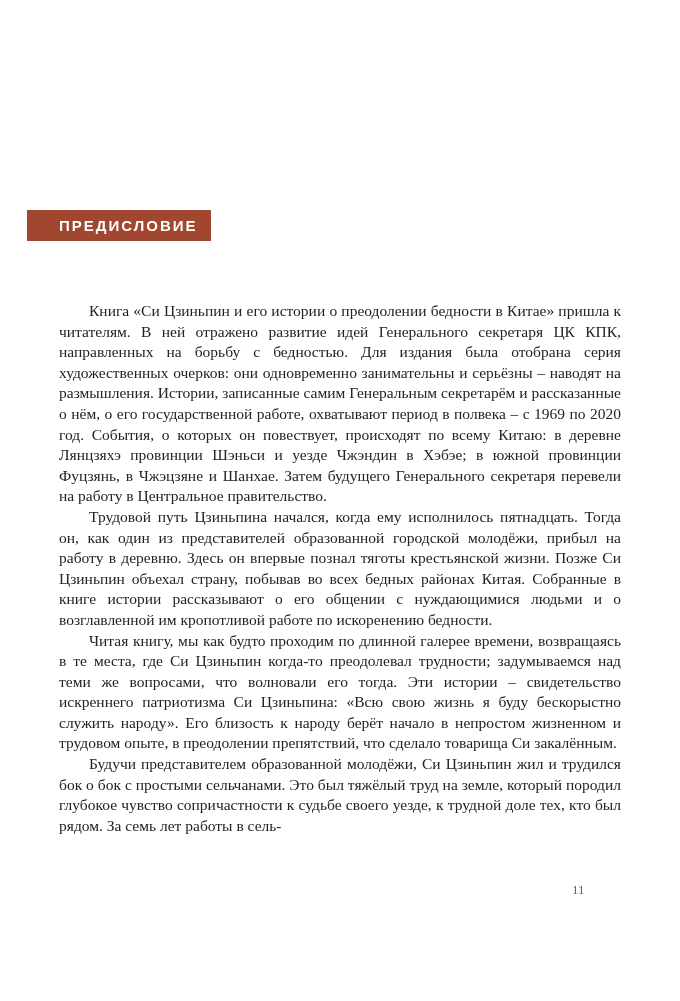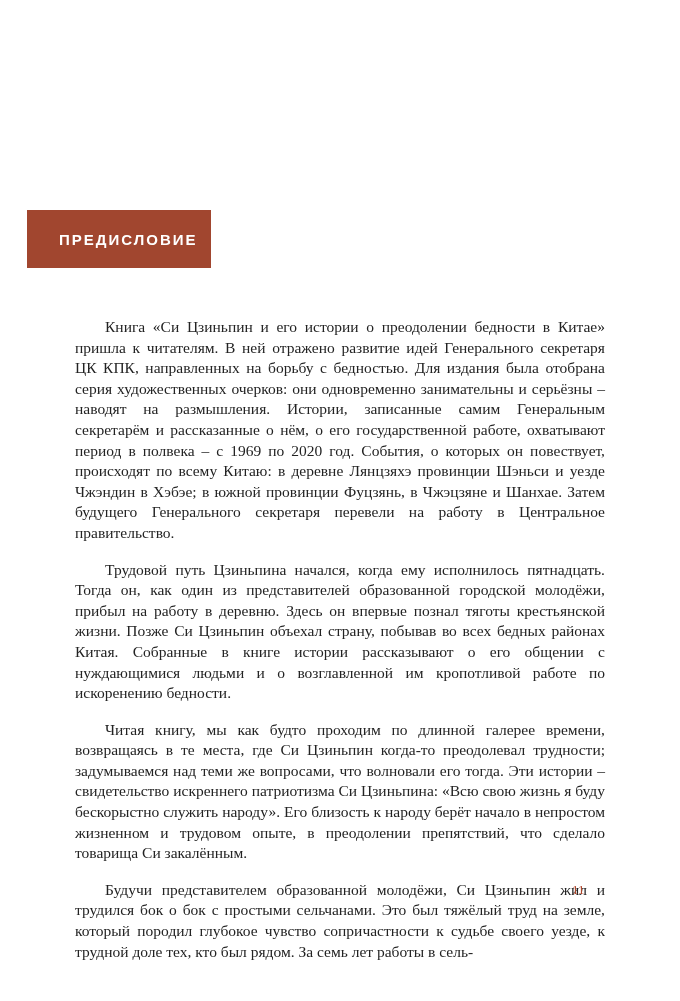--- a/index.html
+++ b/index.html
@@ -13,21 +13,21 @@
     height: 1001px;
     background: #ffffff;
     overflow: hidden;
     font-family: "Liberation Serif", serif;
   }
   .heading-block {
     position: absolute;
     left: 27px;
     top: 210px;
     width: 184px;
-    height: 58px;
+    height: 31px;
     background: #a1462f;
     display: flex;
     align-items: center;
     box-sizing: border-box;
     padding-left: 32px;
   }
   .heading-block .heading-text {
     color: #ffffff;
     font-family: "Liberation Sans", sans-serif;
     font-weight: bold;
@@ -41,21 +41,21 @@
     top: 301px;
     width: 562px;
     color: #232323;
     font-size: 15.5px;
     line-height: 20.6px;
     text-align: justify;
     hyphens: auto;
     -webkit-hyphens: auto;
   }
   .body-text p {
-    margin: 16px;
+    margin: 0;
     padding: 0;
     text-indent: 30px;
   }
   .page-number {
     position: absolute;
     left: 572px;
     top: 882px;
     color: #b0452a;
     font-size: 13px;
     font-family: "Liberation Serif", serif;

